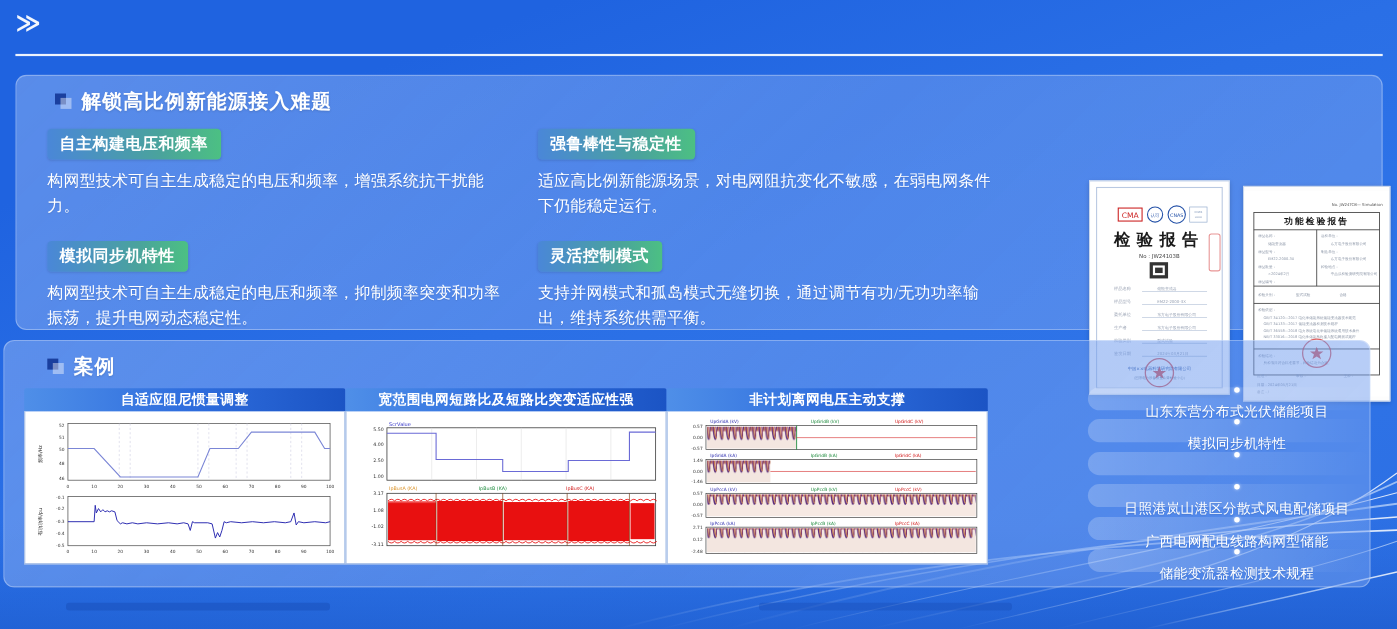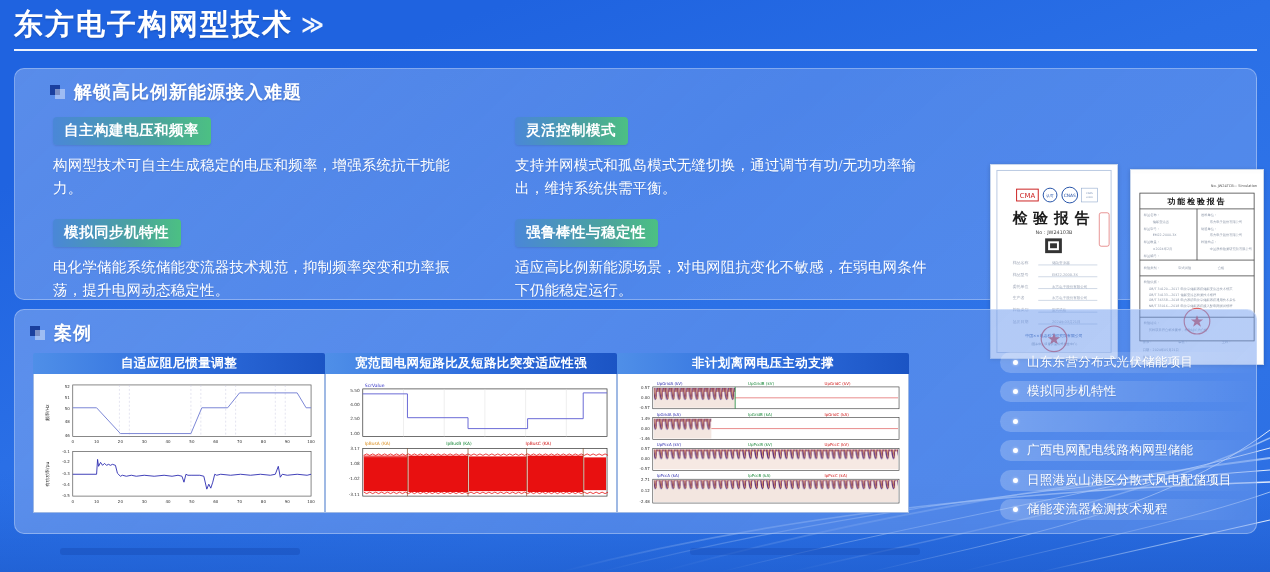--- a/index.html
+++ b/index.html
@@ -28,32 +28,32 @@
   .title-rule { position: absolute; left: 14px; top: 49px; width: 1243px; height: 2px; background: #ffffff; opacity: .92; }
 
   
   .card {
     position: absolute;
     background: linear-gradient(135deg, rgba(126,166,240,.62) 0%, rgba(108,153,237,.55) 55%, rgba(120,162,240,.5) 100%);
     border: 1px solid rgba(255,255,255,.30);
     border-radius: 10px;
   }
   #card-tech { left: 14px; top: 68px; width: 1243px; height: 232px; padding-left: 20px; }
-  #card-case { left: 14px; top: 309px; width: 1243px; height: 225px; }
+  #card-case { left: 3px; top: 309px; width: 1243px; height: 225px; padding-left: 24px; }
 
   
   .sec-head { display: flex; align-items: center; gap: 9px; padding: 11px 0 0 15px; }
   .sec-marker { position: relative; width: 15px; height: 14px; flex: none; }
   .sec-marker i { position: absolute; display: block; }
   .sec-marker i.a { left: 0; top: 0; width: 10px; height: 10px; background: #1a3f9e; }
   .sec-marker i.b { left: 5px; top: 4px; width: 10px; height: 10px; background: rgba(255,255,255,.42); }
   .sec-title { font-size: 18px; font-weight: 700; color: #ffffff; letter-spacing: 1px; text-shadow: 0 1px 2px rgba(0,0,0,.15); }
 
   
-  .feat-grid { position: absolute; left: 38px; top: 48px; width: 930px; display: flex; gap: 16px; }
+  .feat-grid { position: absolute; left: 28px; top: 48px; width: 930px; display: flex; gap: 0; }
   .feat-col { width: 420px; }
   .feat-col.right { margin-left: 26px; }
   .feat-block { margin-bottom: 18px; }
   .pill {
     display: inline-block;
     padding: 4px 12px 5px 11px;
     border-radius: 4px;
     font-size: 14.5px; font-weight: 700; color: #ffffff; letter-spacing: .5px;
     background: linear-gradient(90deg, #4a87d8 0%, #4aa39c 65%, #4cc083 100%);
     box-shadow: 0 1px 2px rgba(0,0,0,.10);
@@ -85,20 +85,21 @@
   .panel-body svg { display: block; width: 100%; height: 100%; }
 
   
   .proj-list { position: absolute; left: 985px; top: 42px; width: 258px; }
   .proj-item {
     display: flex; align-items: center; gap: 9px;
     height: 21px; margin-bottom: 8.4px;
     padding-left: 13px;
     border-radius: 11px;
     background: linear-gradient(90deg, rgba(255,255,255,.22) 0%, rgba(255,255,255,.07) 70%, rgba(255,255,255,0) 100%);
+    flex-direction: column;
   }
   .proj-dot { width: 5px; height: 5px; border-radius: 50%; background: #ffffff; flex: none; box-shadow: 0 0 3px rgba(255,255,255,.7); }
   .proj-label { font-size: 12.5px; color: #ffffff; letter-spacing: .3px; white-space: nowrap; text-shadow: 0 1px 1px rgba(0,0,0,.12); }
 </style>
 </head>
 <body>
 
 <div class="bg-streaks">
   <svg viewBox="0 0 1270 572" preserveAspectRatio="none">
     <defs>
@@ -125,21 +126,20 @@
     <path d="M870,572 C1030,534 1160,512 1270,430" stroke="url(#stk)" stroke-width="1" fill="none"></path>
     <path d="M960,572 C1090,540 1190,520 1270,492" stroke="url(#stk2)" stroke-width="1" fill="none"></path>
     <path d="M1040,572 L1270,520" stroke="url(#stk)" stroke-width="1.2" fill="none"></path>
     <rect x="60" y="548" width="240" height="7" rx="3" fill="#1a50bb" opacity=".55"></rect>
     <rect x="690" y="548" width="230" height="7" rx="3" fill="#1a50bb" opacity=".45"></rect>
   </svg>
 </div>
 
 <div class="header">
   <div class="title-row">
-    <span class="page-title">东方电子构网型技术</span>
     <span class="chev">≫</span>
   </div>
   <div class="title-rule"></div>
 </div>
 
 <div class="card" id="card-tech">
 
   <div class="sec-head">
     <span class="sec-marker">
         <i class="a"></i>
@@ -149,31 +149,31 @@
   </div>
 
   <div class="feat-grid">
     <div class="feat-col">
       <div class="feat-block">
         <span class="pill">自主构建电压和频率</span>
         <p class="feat-body">构网型技术可自主生成稳定的电压和频率，增强系统抗干扰能力。</p>
       </div>
       <div class="feat-block">
         <span class="pill">模拟同步机特性</span>
-        <p class="feat-body">电化学储能系统储能变流器技术规范，抑制频率突变和功率振荡，提升电网动态稳定性。</p>
+        <p class="feat-body">构网型技术可自主生成稳定的电压和频率，抑制频率突变和功率振荡，提升电网动态稳定性。</p>
       </div>
     </div>
     <div class="feat-col right">
+      <div class="feat-block">
+        <span class="pill">强鲁棒性与稳定性</span>
+        <p class="feat-body">适应高比例新能源场景，对电网阻抗变化不敏感，在弱电网条件下仍能稳定运行。</p>
+      </div>
       <div class="feat-block">
         <span class="pill">灵活控制模式</span>
         <p class="feat-body">支持并网模式和孤岛模式无缝切换，通过调节有功/无功功率输出，维持系统供需平衡。</p>
-      </div>
-      <div class="feat-block">
-        <span class="pill">强鲁棒性与稳定性</span>
-        <p class="feat-body">适应高比例新能源场景，对电网阻抗变化不敏感，在弱电网条件下仍能稳定运行。</p>
       </div>
     </div>
   </div>
 
   <div class="certs">
 
     <div class="cert" id="cert-1">
       <svg viewBox="0 0 128 195">
         <rect width="128" height="195" fill="#ffffff"></rect>
         <rect x="6" y="5" width="116" height="185" fill="none" stroke="#b9c9e2" stroke-width="1"></rect>
@@ -505,24 +505,24 @@
     </div>
     <div class="proj-item">
       <span class="proj-dot"></span>
       <span class="proj-label">模拟同步机特性</span>
     </div>
     <div class="proj-item">
       <span class="proj-dot"></span>
     </div>
     <div class="proj-item">
       <span class="proj-dot"></span>
-      <span class="proj-label">广西电网配电线路构网型储能</span>
+      <span class="proj-label">日照港岚山港区分散式风电配储项目</span>
     </div>
     <div class="proj-item">
       <span class="proj-dot"></span>
-      <span class="proj-label">日照港岚山港区分散式风电配储项目</span>
+      <span class="proj-label">广西电网配电线路构网型储能</span>
     </div>
     <div class="proj-item">
       <span class="proj-dot"></span>
       <span class="proj-label">储能变流器检测技术规程</span>
     </div>
   </div>
 </div>
 
 </body></html>

